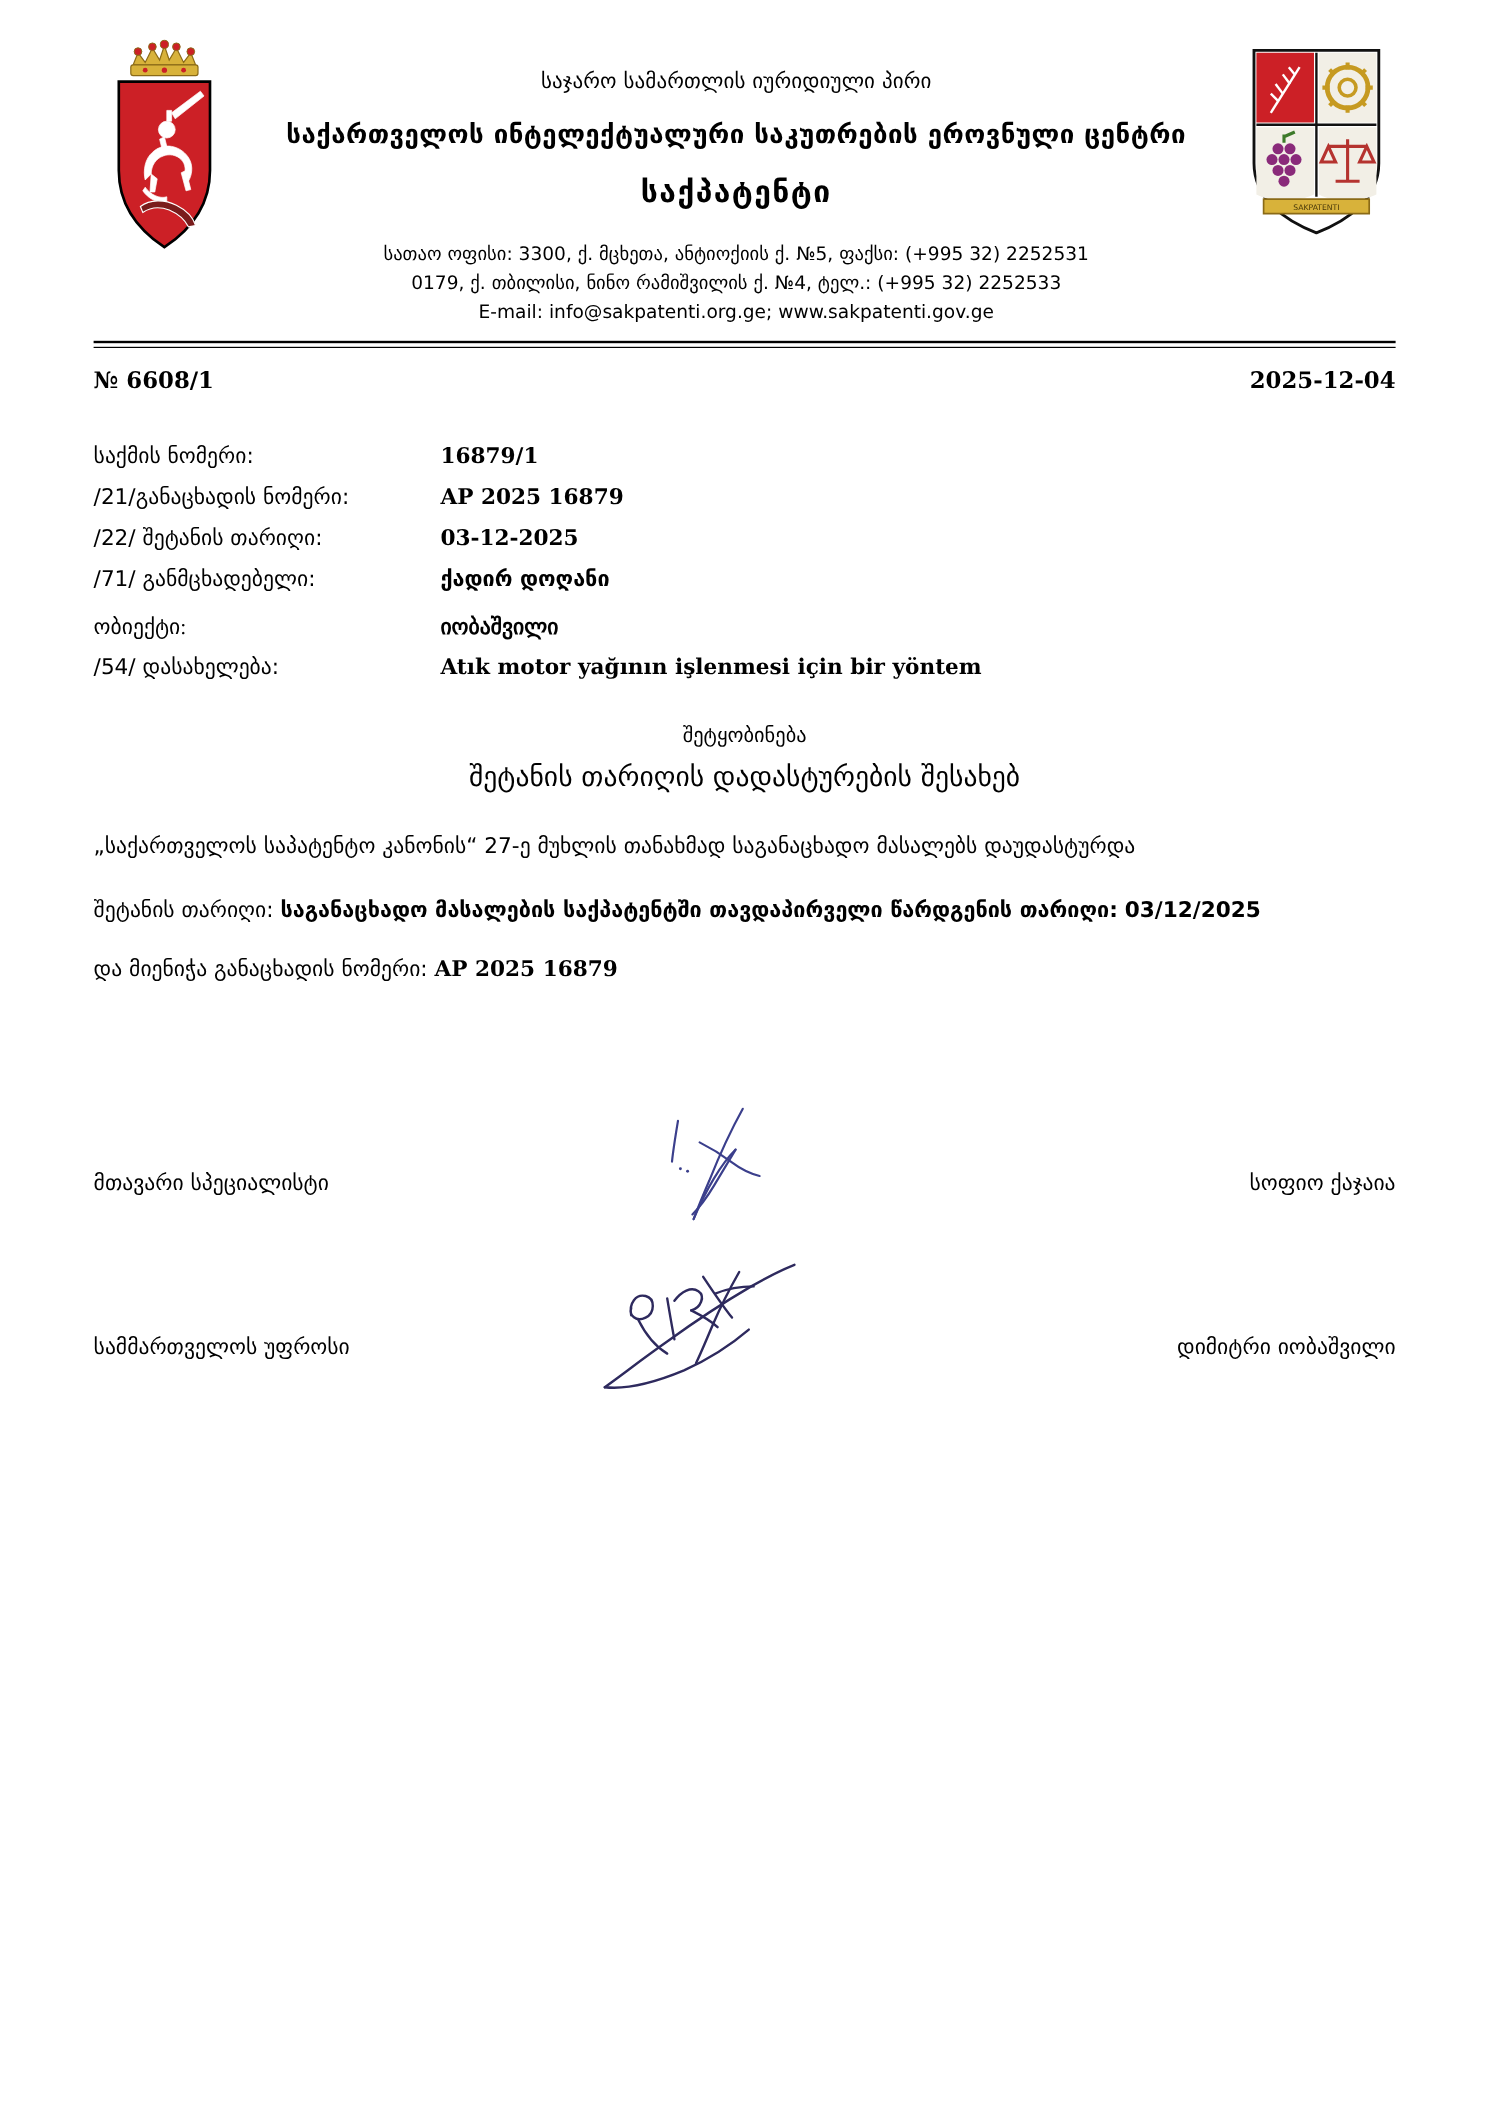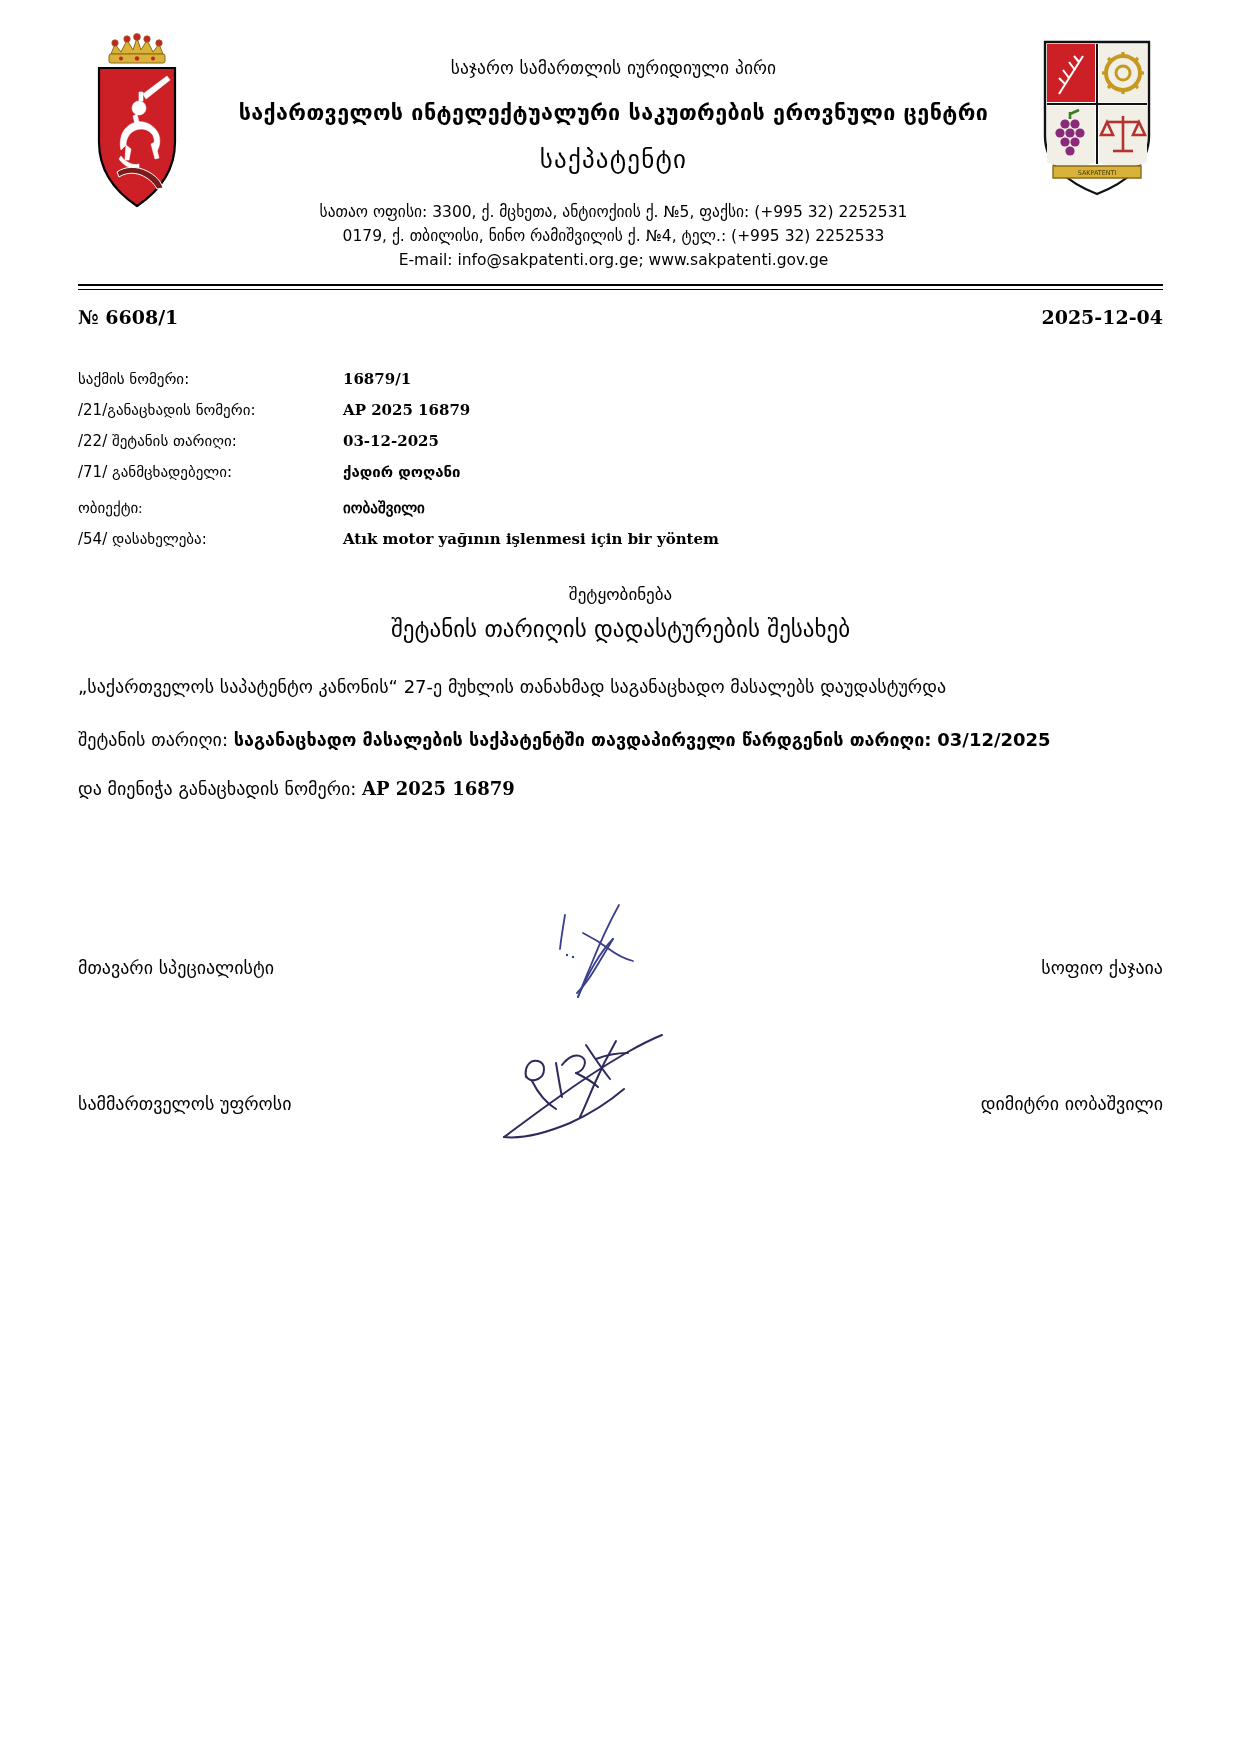--- a/index.html
+++ b/index.html
@@ -52,21 +52,21 @@
   }
   .org-main {
     font-size: 21.5px;
     font-weight: bold;
     letter-spacing: .4px;
     margin-bottom: 20px;
     white-space: nowrap;
   }
   .org-brand {
     font-size: 25px;
-    font-weight: normal;
+    font-weight: bold;
     letter-spacing: 1.2px;
     margin-bottom: 26px;
   }
   .contact-line {
     font-size: 15.5px;
     line-height: 1.55;
   }
 
   .rule-wrap { padding-top: 12px; }
   .rule-thick {
@@ -97,21 +97,22 @@
   }
 
   
   .fields {
     margin-top: 42px;
   }
   .field-row {
     display: flex;
     align-items: baseline;
     margin-bottom: 13px;
-    font-size: 15px;
+    font-size: 18px;
+    gap: 24px;
   }
   .field-row.gap-before { margin-top: 18px; font-family: Liberation Serif, serif; }
   .field-label {
     flex: 0 0 265px;
     font-weight: normal;
   }
   .field-value {
     font-weight: bold;
   }
   .field-value.latin {

